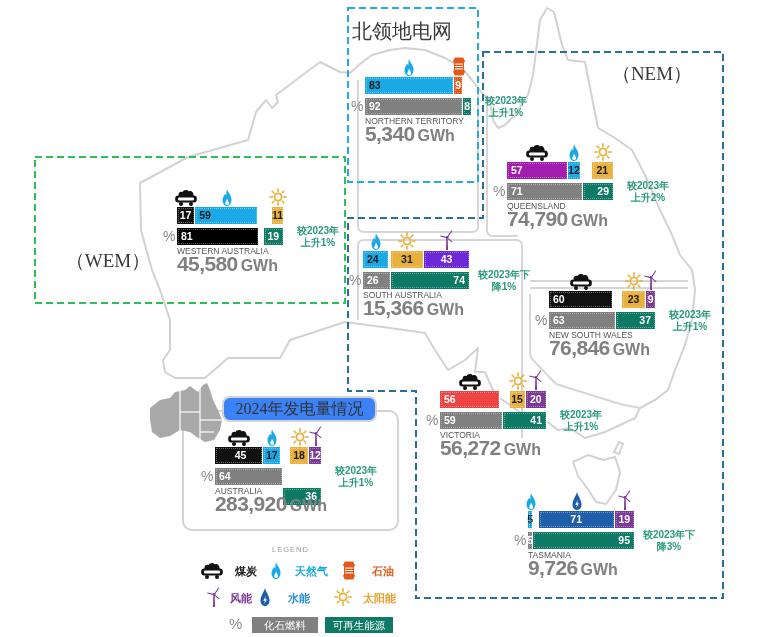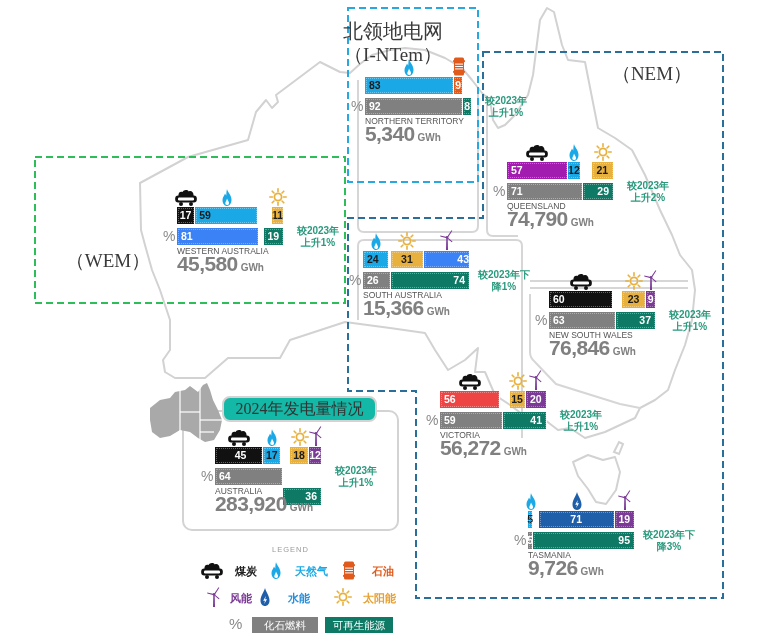--- a/index.html
+++ b/index.html
@@ -15,33 +15,33 @@
 .row1,.row2{position:absolute;left:0;width:107px;height:17px}
 .row1{top:19px}.row2{top:40px}
 .seg{position:absolute;top:0;height:17px;border-right:1px solid #fff;font-weight:bold;font-size:10.5px;line-height:17px;color:#fff;white-space:nowrap;display:flex;align-items:center;justify-content:flex-start;padding-left:4px;overflow:visible;outline:1px dotted rgba(255,255,255,.35);outline-offset:-2px}
 .seg.center{justify-content:center;padding:0}
 .seg.right{justify-content:flex-end;padding:0 4px 0 0}
 .seg.t-gas,.seg.t-solar{color:#1b1b1b}
 .pct{position:absolute;left:-14px;top:40px;font-size:14px;line-height:17px;color:#8a8a8a}
 .rname{position:absolute;left:0;top:58px;font-size:8.5px;color:#555;white-space:nowrap;line-height:10px}
 .rtotal{position:absolute;left:0;top:65px;white-space:nowrap;color:#808080;font-weight:bold;line-height:22px}
 .rtotal .num{font-size:21px;letter-spacing:-0.6px}
-.rtotal .unit{font-size:10px;margin-left:3px}
+.rtotal .unit{font-size:16px;margin-left:3px}
 .change{position:absolute;left:112px;top:37px;width:58px;text-align:center;color:#2a9a7e;font-size:10px;font-weight:bold;line-height:12px;white-space:nowrap}
 .change span{display:block}
 #r0{left:365px;top:58px}
 #r1{left:507px;top:143px}
 #r2{left:177px;top:188px}
 #r3{left:363px;top:232px}
 #r4{left:549px;top:272px}
 #r5{left:440px;top:372px}
 #r6{left:528px;top:492px}
 #r7{left:215px;top:428px}
 .sum-box{position:absolute;left:182px;top:410px;width:217px;height:121px;border:2px solid #d3d3d3;border-radius:10px}
-.sum-title{position:absolute;left:222px;top:396px;width:155px;height:26px;border:2px solid #d3d3d3;border-radius:8px;background:#14b8a6;font-family:"Liberation Serif",serif;font-size:16px;line-height:22px;text-align:center;color:#333;white-space:nowrap}
+.sum-title{position:absolute;left:222px;top:396px;width:155px;height:26px;border:2px solid #d3d3d3;border-radius:8px;background:#3b82f6;font-family:"Liberation Serif",serif;font-size:16px;line-height:22px;text-align:center;color:#333;white-space:nowrap}
 .minimap{position:absolute;left:146px;top:382px}
 .legend-title{position:absolute;left:272px;top:545px;font-size:7.5px;color:#9a9a9a;letter-spacing:1px}
 .li{position:absolute;font-size:11px;font-weight:bold;line-height:14px;white-space:nowrap}
 .licon{position:absolute}
 .licon svg{display:block}
 .lpct{position:absolute;left:229px;top:615px;font-size:15px;color:#8a8a8a;line-height:18px}
 .lbox{position:absolute;top:617px;height:16px;color:#fff;font-size:10.5px;line-height:16px;text-align:center;white-space:nowrap}
 </style>
 </head>
 <body>
@@ -107,23 +107,22 @@
       <path d="M530,281 H688"></path>
       <path d="M530,288 H688"></path>
       <path d="M530,294 V352 Q530,358 535,362 L556,384 L620,404 L640,408"></path>
     </g>
 
     <path fill="none" stroke="#2dbe5a" stroke-width="2" stroke-dasharray="7 4" d="M35,157 H345 V303 H35 Z"></path>
     <path fill="none" stroke="#29a8e0" stroke-width="2" stroke-dasharray="7 4" d="M348,8 H478 V182 H348 Z"></path>
     <path fill="none" stroke="#2a6f9a" stroke-width="2" stroke-dasharray="7 4" d="M483,52 H723 V598 H416 V391 H348 V218 H483 Z"></path>
   </svg>
 
-  <div class="mkt" style="left:328px;top:20px;width:130px">
+  <div class="mkt" style="left:337px;top:20px;width:130px">
     <span>北领地电网</span>
-    <span class="abbr">（I-NTem）</span>
   </div>
   <div class="mkt" style="left:590px;top:62px;width:124px">
     <span class="abbr">（NEM）</span>
   </div>
   <div class="mkt" style="left:46px;top:249px;width:124px">
     <span class="abbr">（WEM）</span>
   </div>
 
   <div class="sum-box"></div>
   <svg class="minimap" width="80" height="66" viewBox="146 382 80 66">
@@ -230,21 +229,21 @@
         </div>
         <div class="seg  t-gas" style="left: 18.19px; width: 63.13px; background: rgb(26, 169, 230);">
           <span>59</span>
         </div>
         <div class="seg center t-solar" style="left: 95.23px; width: 11.77px; background: rgb(232, 176, 60);">
           <span>11</span>
         </div>
       </div>
     <span class="pct">%</span>
     <div class="row2">
-        <div class="seg " style="left: 0px; width: 82px; background: #3b82f6;">
+        <div class="seg " style="left: 0px; width: 82px; background: #000000;">
           <span>81</span>
         </div>
         <div class="seg center" style="left: 86.67px; width: 20.33px; background: rgb(14, 122, 102);">
           <span>19</span>
         </div>
       </div>
     <div class="rname">WESTERN AUSTRALIA</div>
     <div class="rtotal"><span class="num">45,580</span><span class="unit">GWh</span></div>
     <div class="change" style="color: rgb(42, 154, 126);">
         <span>较2023年</span>
@@ -261,21 +260,21 @@
           <use href="#i-wind" width="14" height="20"></use>
         </svg>
         <svg width="18" height="18" viewBox="0 0 18 18" style="color: rgb(232, 176, 60); left: 35.405px;">
           <use href="#i-solar" width="18" height="18"></use>
         </svg>
       </div>
     <div class="row1">
         <div class="seg  t-gas" style="left: 0px; width: 25.68px; background: rgb(26, 169, 230);">
           <span>24</span>
         </div>
-        <div class="seg center t-wind" style="left: 60.99px; width: 46.01px; background: #3b82f6; justify-content: flex-end;">
+        <div class="seg center t-wind" style="left: 60.99px; width: 46.01px; background: #6d28d9;">
           <span>43</span>
         </div>
         <div class="seg center t-solar" style="left: 27.82px; width: 33.17px; background: rgb(232, 176, 60);">
           <span>31</span>
         </div>
       </div>
     <span class="pct">%</span>
     <div class="row2">
         <div class="seg " style="left: 0px; width: 27.82px; background: rgb(128, 128, 128);">
           <span>26</span>

